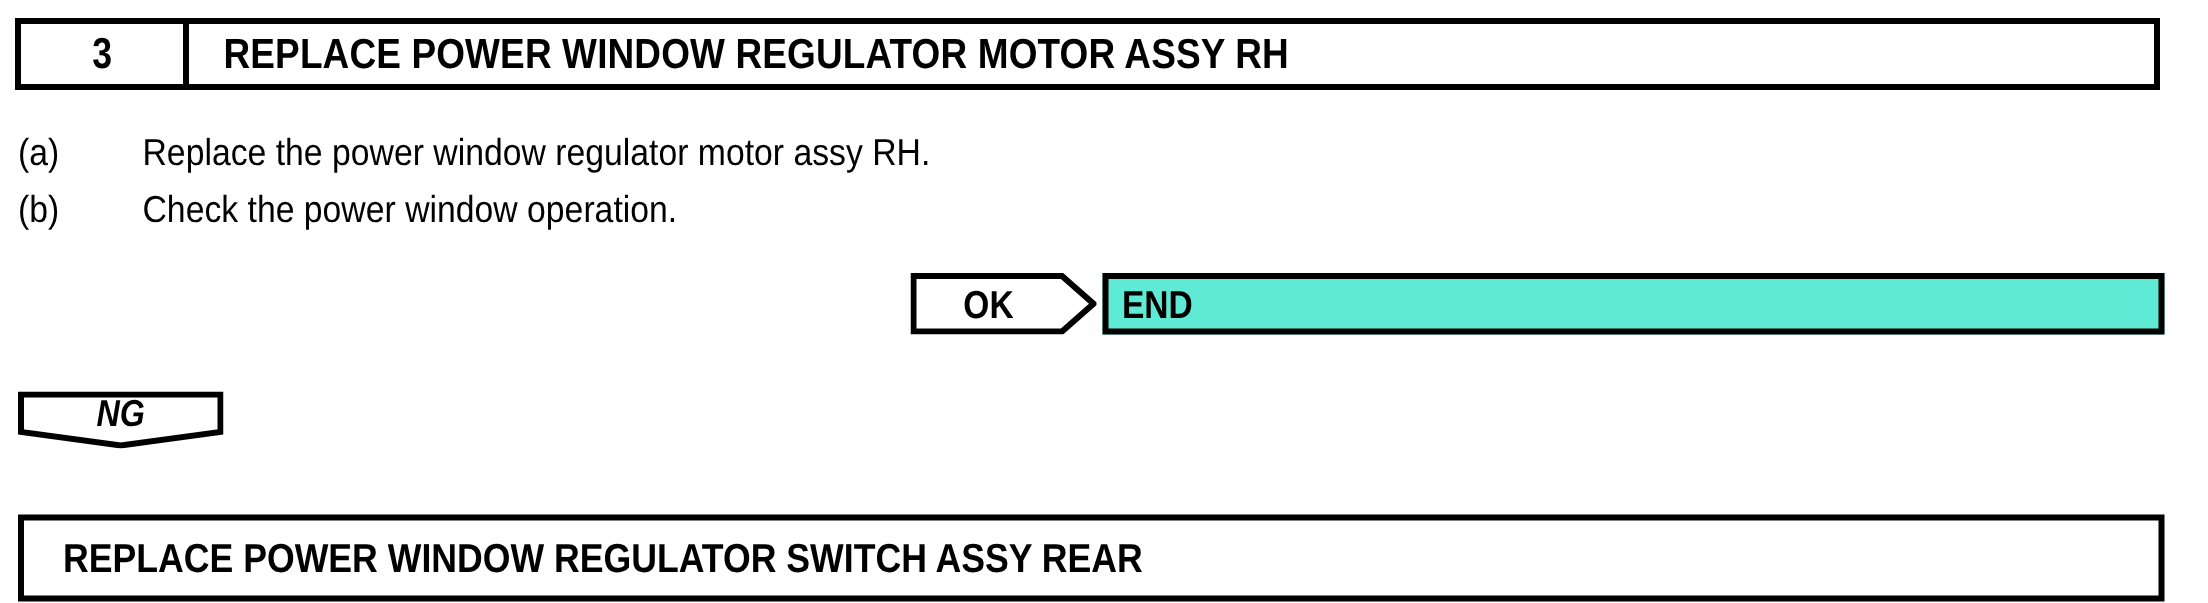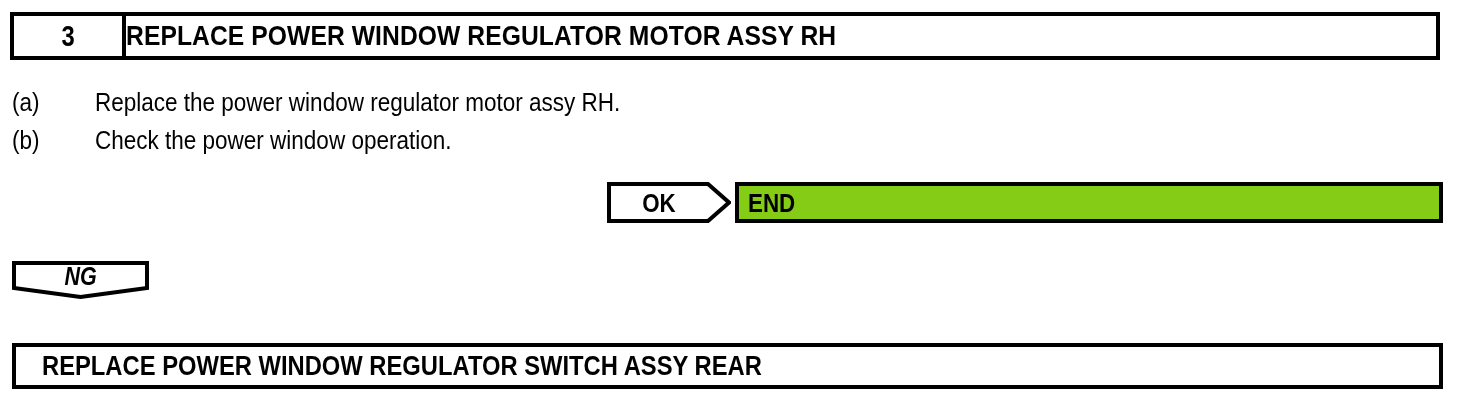--- a/index.html
+++ b/index.html
@@ -48,22 +48,24 @@
     font-size: 29px;
     font-weight: bold;
     line-height: 1;
     transform: scaleX(0.82);
     transform-origin: center;
   }
   .step-title-cell {
     flex: 1;
     display: flex;
     align-items: center;
+    padding-left: 11px;
     box-sizing: border-box;
     overflow: hidden;
+    margin-left: 12px;
   }
   .step-title {
     font-size: 28px;
     font-weight: bold;
     letter-spacing: 0.1px;
     line-height: 1;
     white-space: nowrap;
     transform: scaleX(0.88);
     transform-origin: left center;
   }
@@ -132,21 +134,21 @@
     transform-origin: center;
   }
   .end-box {
     position: absolute;
     left: 128px;
     top: 0;
     width: 708px;
     height: 41px;
     border: 4px solid #000000;
     box-sizing: border-box;
-    background: #84cc16;
+    background: #5eead4;
     display: flex;
     align-items: center;
     padding-left: 9px;
   }
   .end-label {
     font-size: 26px;
     font-weight: bold;
     line-height: 1;
     transform: scaleX(0.86);
     transform-origin: left center;
@@ -182,21 +184,21 @@
     transform: scaleX(0.86);
     transform-origin: center;
   }
 
   
   .result-bar {
     position: absolute;
     left: 12px;
     top: 343px;
     width: 1431px;
-    height: 46px;
+    height: 58px;
     border: 4px solid #000000;
     box-sizing: border-box;
     background: #ffffff;
     display: flex;
     align-items: center;
     padding-left: 26px;
   }
   .result-text {
     font-size: 27px;
     font-weight: bold;

